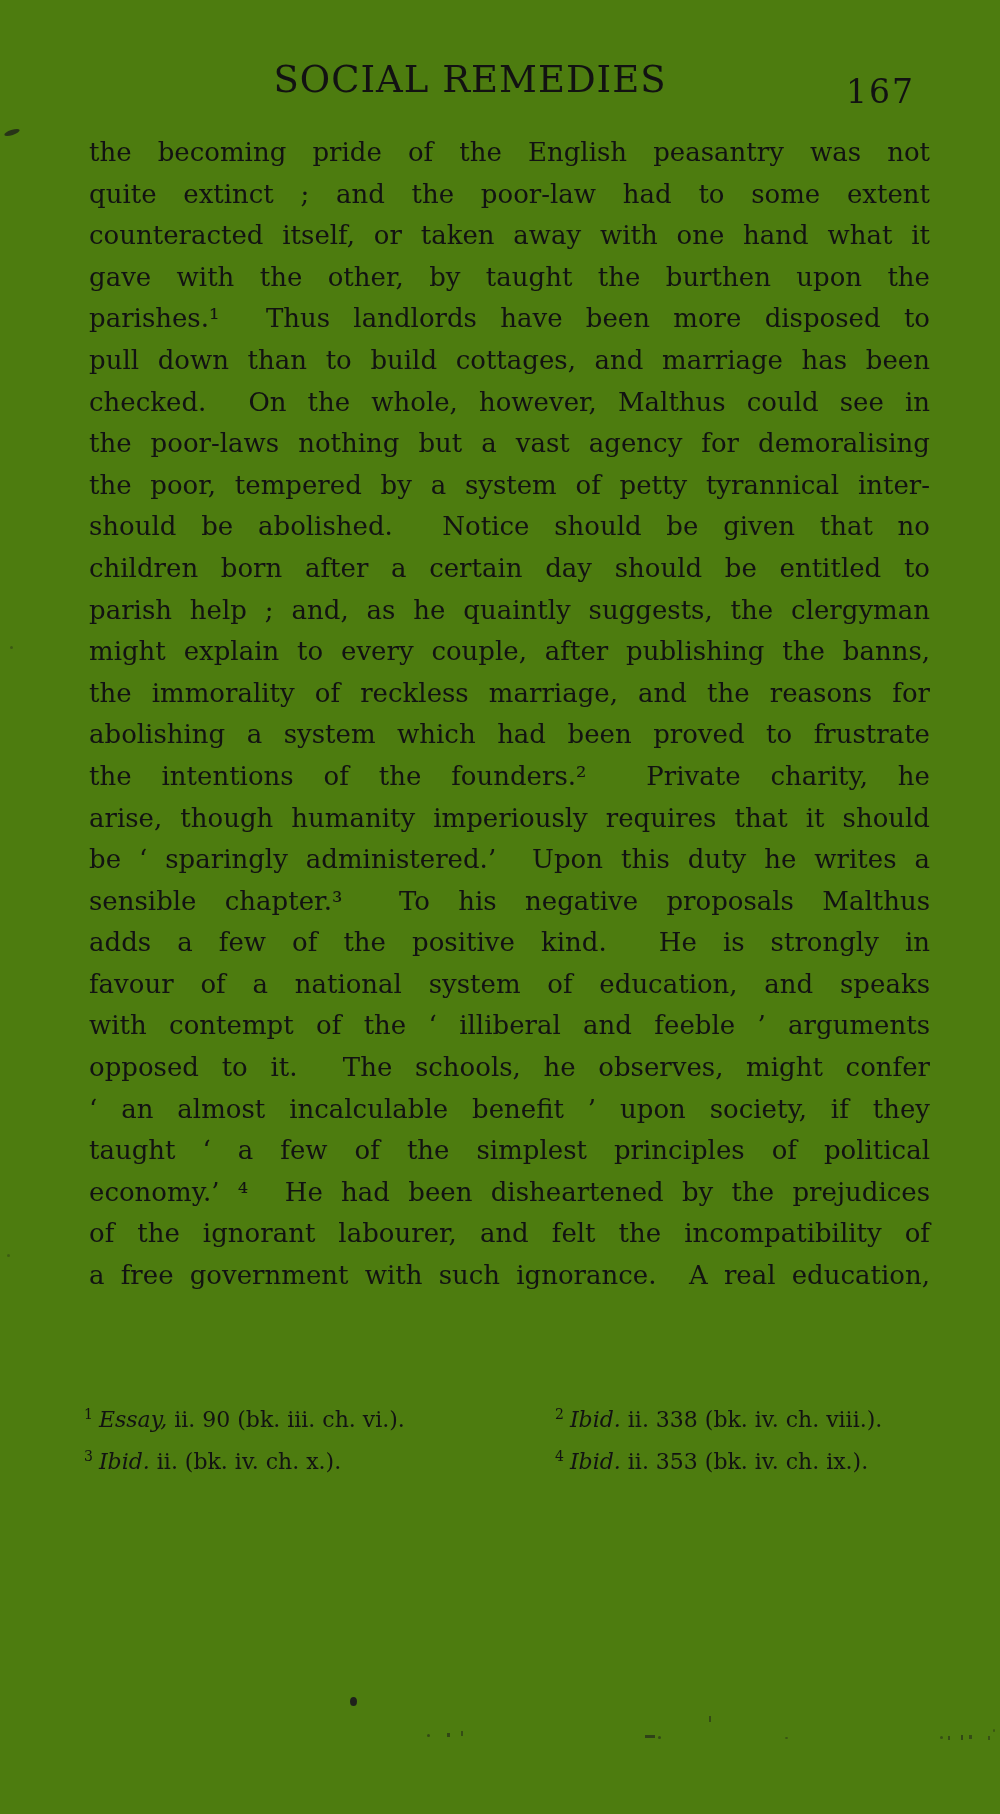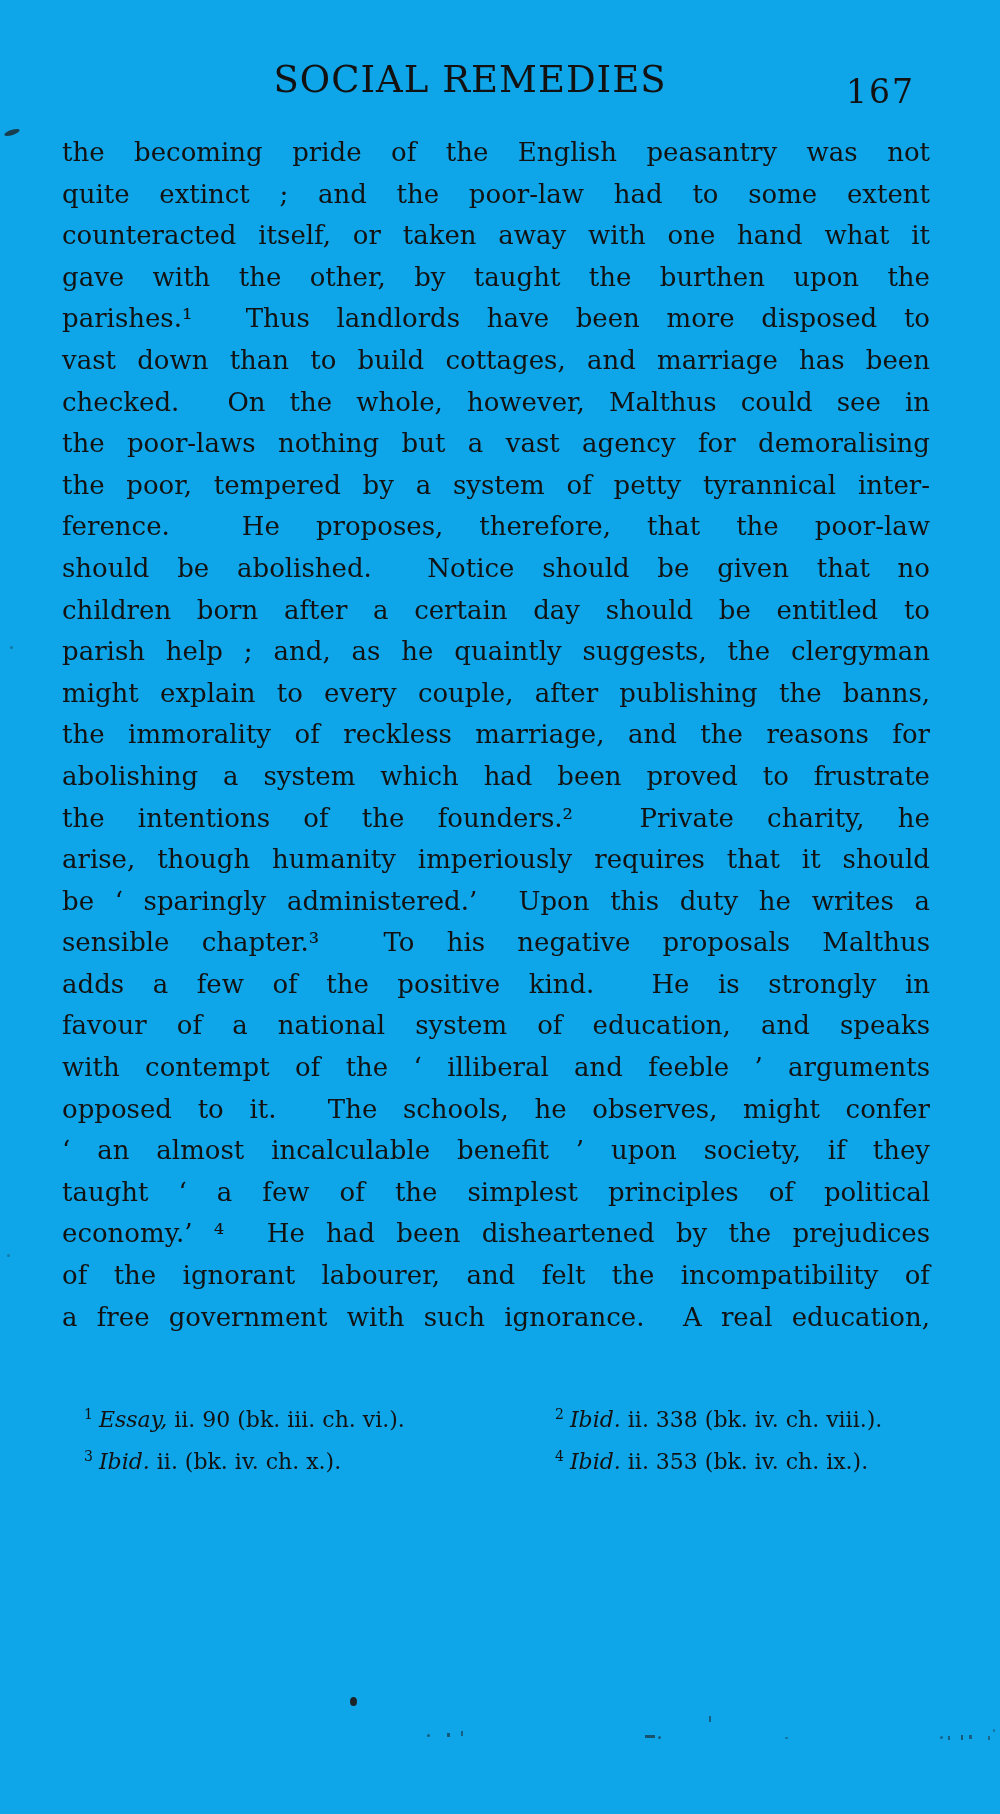--- a/index.html
+++ b/index.html
@@ -1,20 +1,20 @@
 <!DOCTYPE html>
 <html><head>
 <meta charset="utf-8">
 <style>
   html, body { margin: 0; padding: 0; background: #ffffff; }
   .page {
     position: relative;
     width: 1000px;
     height: 1814px;
-    background: #0ea5e9;
+    background: #4d7c0f;
     font-family: "DejaVu Serif", "Liberation Serif", serif;
     color: #121212;
     overflow: hidden;
   }
   .running-header {
     position: absolute;
     top: 58px;
     left: 0;
     width: 1000px;
     text-align: center;
@@ -36,20 +36,21 @@
     top: 132px;
     left: 62px;
     width: 868px;
     font-size: 26px;
     line-height: 41.6px;
   }
   .body-line {
     text-align: justify;
     text-align-last: justify;
     white-space: pre-wrap;
+    margin-left: 27px;
   }
   .footnotes {
     position: absolute;
     top: 1399px;
     left: 62px;
     width: 900px;
     display: grid;
     grid-template-columns: 493px 1fr;
     font-size: 22px;
     line-height: 42px;
@@ -76,25 +77,24 @@
   <div class="running-header">SOCIAL REMEDIES</div>
 
   <div class="page-number">167</div>
 
   <div class="body-text" id="bodyText">
       <div class="body-line">the becoming pride of the English peasantry was not</div>
       <div class="body-line">quite extinct ; and the poor-law had to some extent</div>
       <div class="body-line">counteracted itself, or taken away with one hand what it</div>
       <div class="body-line">gave with the other, by taught the burthen upon the</div>
       <div class="body-line">parishes.¹  Thus landlords have been more disposed to</div>
-      <div class="body-line">vast down than to build cottages, and marriage has been</div>
+      <div class="body-line">pull down than to build cottages, and marriage has been</div>
       <div class="body-line">checked.  On the whole, however, Malthus could see in</div>
       <div class="body-line">the poor-laws nothing but a vast agency for demoralising</div>
       <div class="body-line">the poor, tempered by a system of petty tyrannical inter-</div>
-      <div class="body-line">ference.  He proposes, therefore, that the poor-law</div>
       <div class="body-line">should be abolished.  Notice should be given that no</div>
       <div class="body-line">children born after a certain day should be entitled to</div>
       <div class="body-line">parish help ; and, as he quaintly suggests, the clergyman</div>
       <div class="body-line">might explain to every couple, after publishing the banns,</div>
       <div class="body-line">the immorality of reckless marriage, and the reasons for</div>
       <div class="body-line">abolishing a system which had been proved to frustrate</div>
       <div class="body-line">the intentions of the founders.²  Private charity, he</div>
       <div class="body-line">arise, though humanity imperiously requires that it should</div>
       <div class="body-line">be ‘ sparingly administered.’  Upon this duty he writes a</div>
       <div class="body-line">sensible chapter.³  To his negative proposals Malthus</div>

